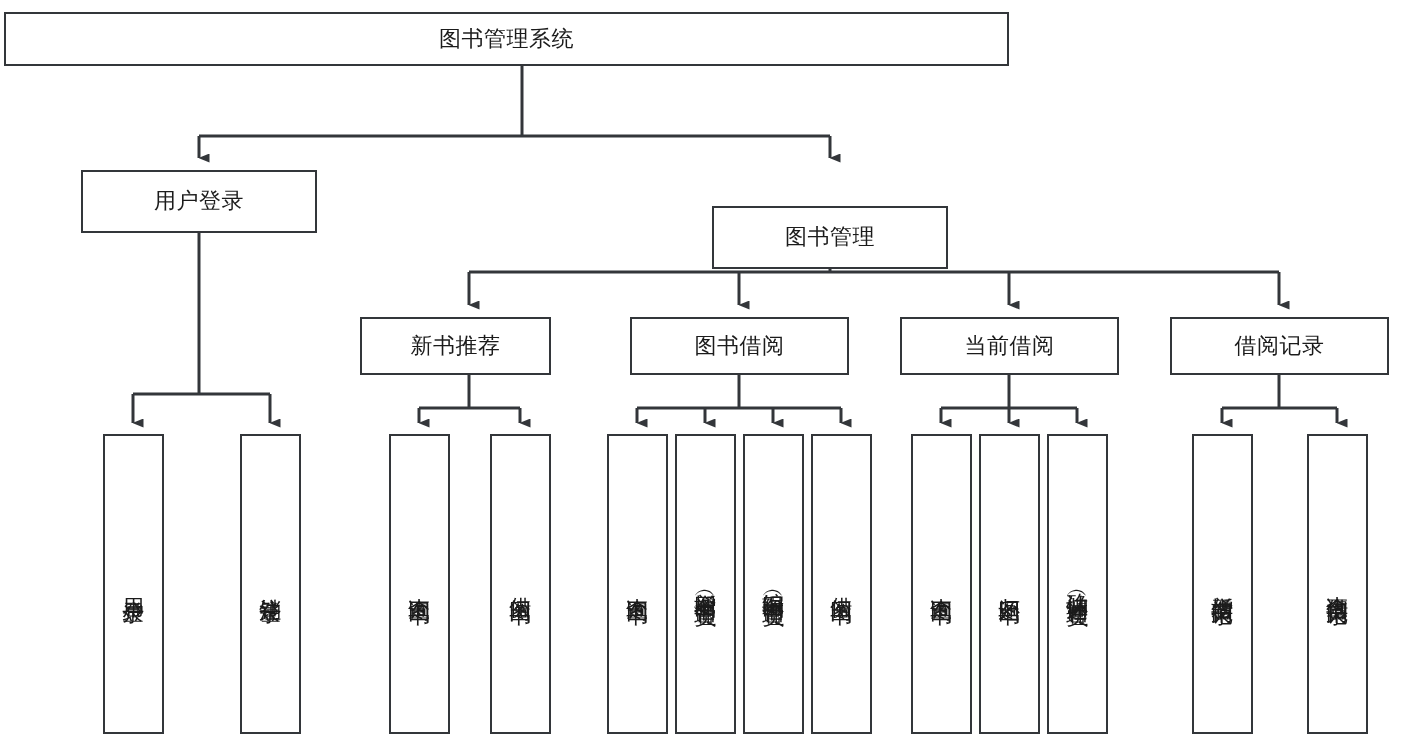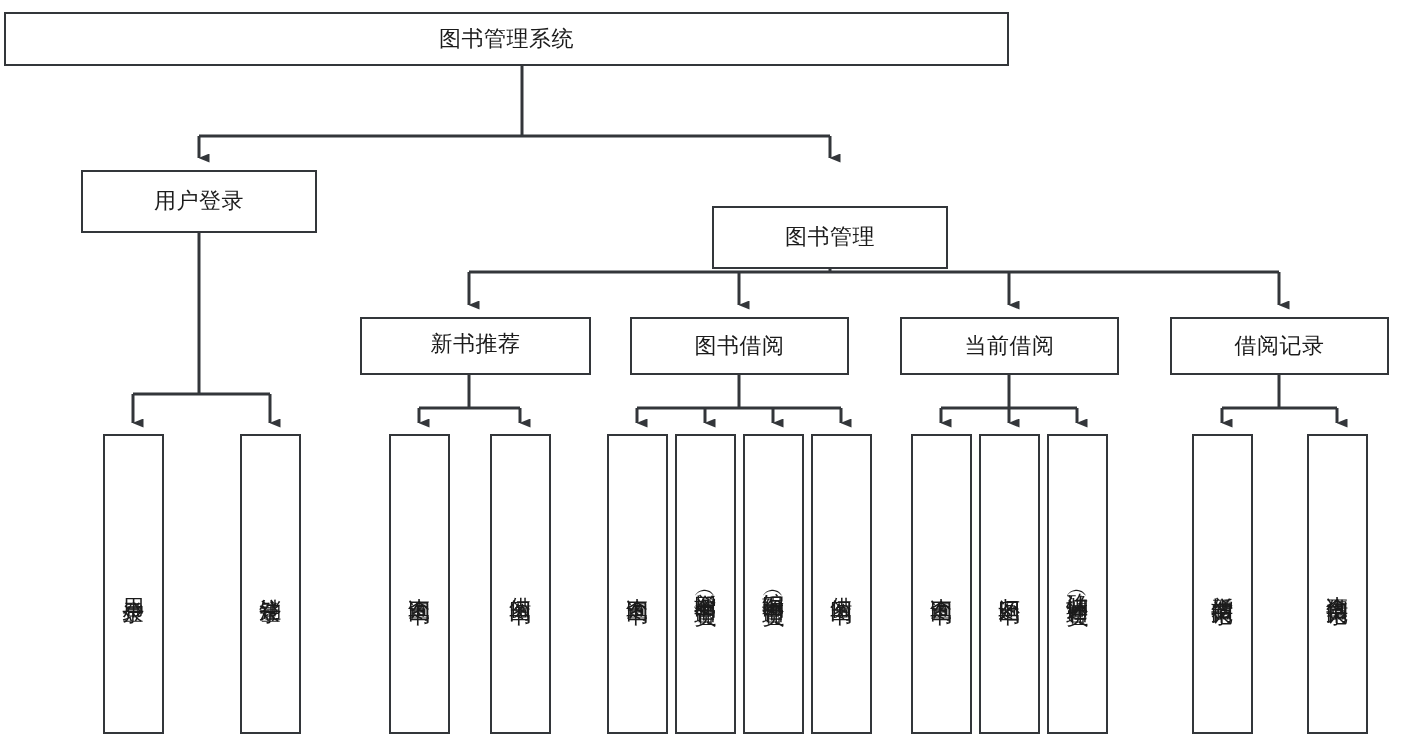--- a/index.html
+++ b/index.html
@@ -124,21 +124,21 @@
     <span class="node-label">图书管理系统</span>
   </div>
 
   <div class="node-box level2" style="left:81px; top:170px; width:236px; height:63px;">
     <span class="node-label">用户登录</span>
   </div>
   <div class="node-box level2" style="left:712px; top:170px; width:236px; height:63px;margin-top:36px;">
     <span class="node-label">图书管理</span>
   </div>
 
-  <div class="node-box level3" style="left:360px; top:317px; width:231px; height:58px;font-family:Liberation Mono, monospace;">
+  <div class="node-box level3" style="left:360px; top:317px; width:191px; height:58px;">
     <span class="node-label">新书推荐</span>
   </div>
   <div class="node-box level3" style="left:630px; top:317px; width:219px; height:58px;">
     <span class="node-label">图书借阅</span>
   </div>
   <div class="node-box level3" style="left:900px; top:317px; width:219px; height:58px;">
     <span class="node-label">当前借阅</span>
   </div>
   <div class="node-box level3" style="left:1170px; top:317px; width:219px; height:58px;justify-content:center;">
     <span class="node-label">借阅记录</span>

